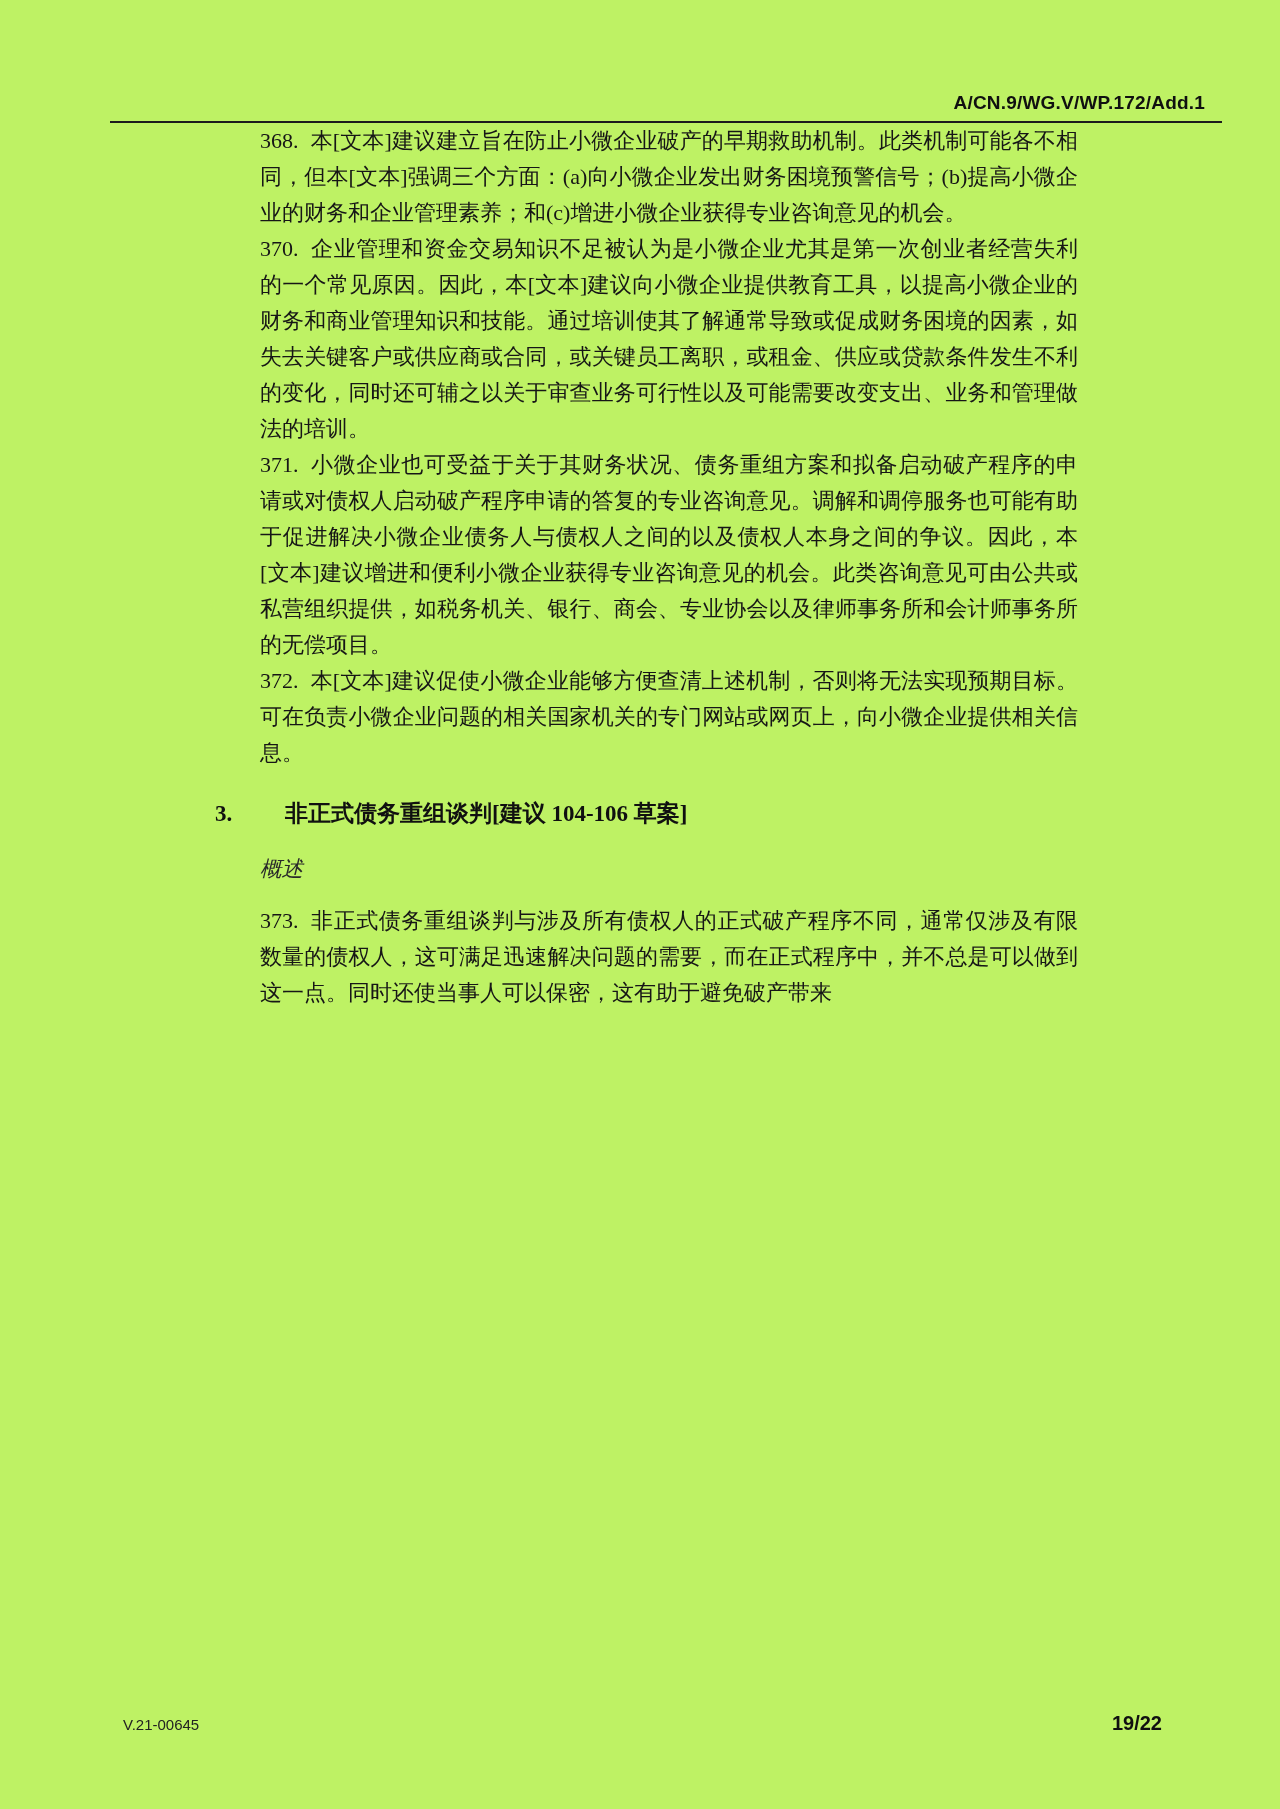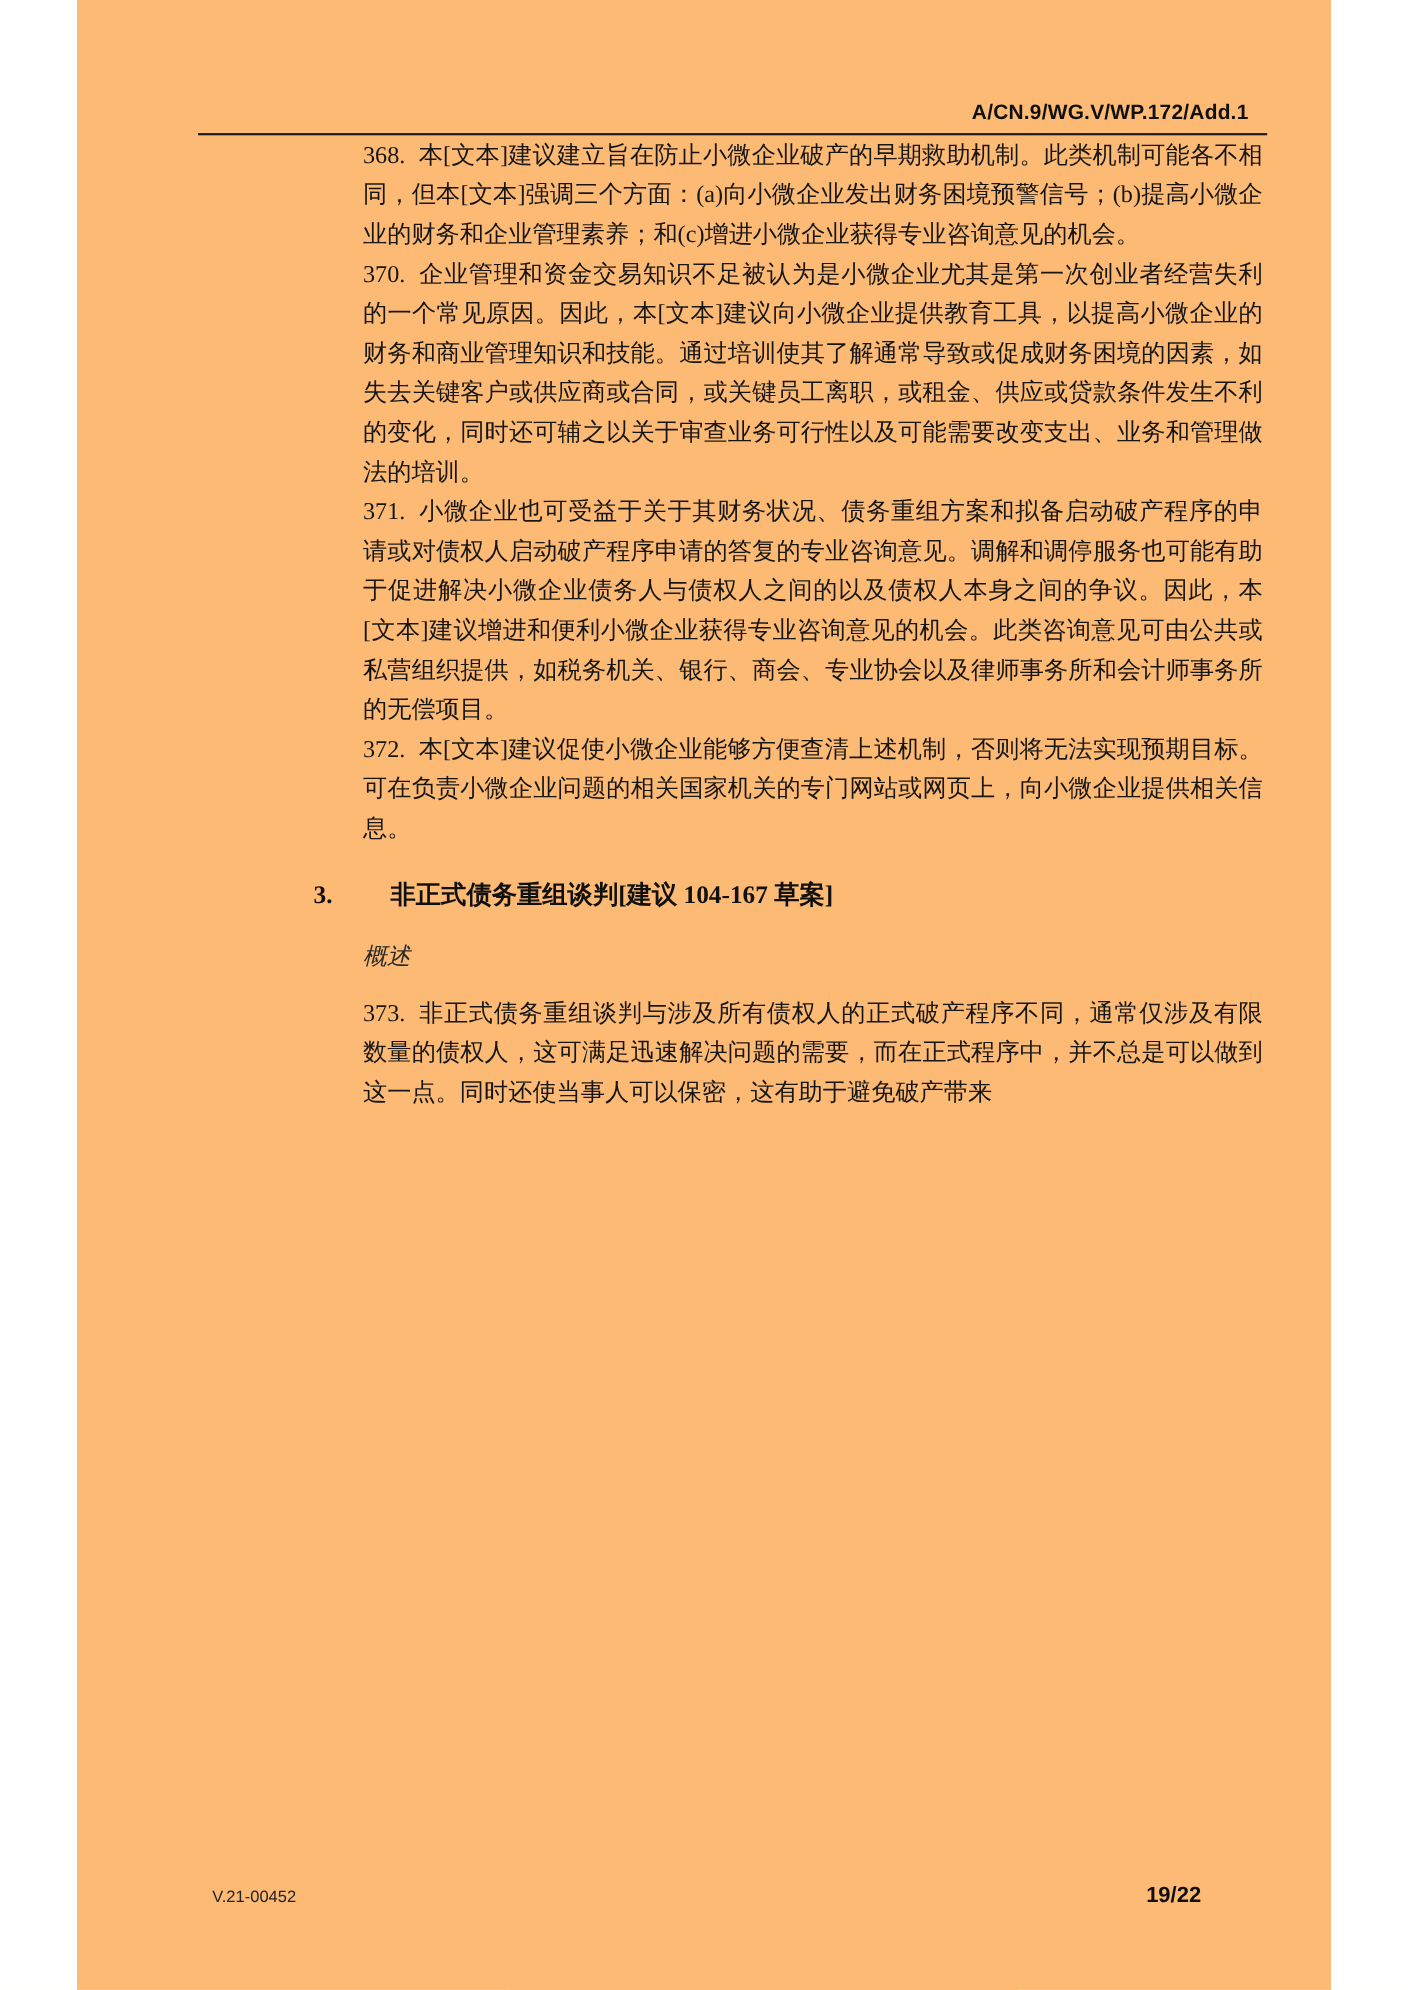--- a/index.html
+++ b/index.html
@@ -1,22 +1,22 @@
 <!DOCTYPE html>
 <html lang="zh"><head>
 <meta charset="utf-8">
 <style>
   * { margin: 0; padding: 0; box-sizing: border-box; }
   html, body { background: #ffffff; }
   .page {
     position: relative;
-    width: 1140px;
+    width: 1280px;
     height: 1809px;
     margin: 0 auto;
-    background: #fdba74;
+    background: #bef264;
     color: #161616;
     font-family: "Liberation Serif", "DejaVu Serif", serif;
     overflow: hidden;
   }
   .doc-header {
     margin: 92px 75px 0 110px;
     text-align: right;
     font-family: "Liberation Sans", "DejaVu Sans", sans-serif;
     font-weight: bold;
     font-size: 19px;
@@ -92,27 +92,27 @@
 
   <p class="body-para">
     <span class="pnum">371.</span><span>小微企业也可受益于关于其财务状况、债务重组方案和拟备启动破产程序的申请或对债权人启动破产程序申请的答复的专业咨询意见。调解和调停服务也可能有助于促进解决小微企业债务人与债权人之间的以及债权人本身之间的争议。因此，本[文本]建议增进和便利小微企业获得专业咨询意见的机会。此类咨询意见可由公共或私营组织提供，如税务机关、银行、商会、专业协会以及律师事务所和会计师事务所的无偿项目。</span>
   </p>
 
   <p class="body-para">
     <span class="pnum">372.</span><span>本[文本]建议促使小微企业能够方便查清上述机制，否则将无法实现预期目标。可在负责小微企业问题的相关国家机关的专门网站或网页上，向小微企业提供相关信息。</span>
   </p>
 
   <h2 class="section-heading sh3">
-    <span class="sec-num">3.</span><span>非正式债务重组谈判[建议 104-167 草案]</span>
+    <span class="sec-num">3.</span><span>非正式债务重组谈判[建议 104-106 草案]</span>
   </h2>
 
   <div class="subheading">概述</div>
 
   <p class="body-para p-373">
     <span class="pnum">373.</span><span>非正式债务重组谈判与涉及所有债权人的正式破产程序不同，通常仅涉及有限数量的债权人，这可满足迅速解决问题的需要，而在正式程序中，并不总是可以做到这一点。同时还使当事人可以保密，这有助于避免破产带来</span>
   </p>
 
   <div class="doc-footer">
-    <span class="job-number">V.21-00452</span>
+    <span class="job-number">V.21-00645</span>
     <span class="page-number">19/22</span>
   </div>
 
 </div>
 
 </body></html>

